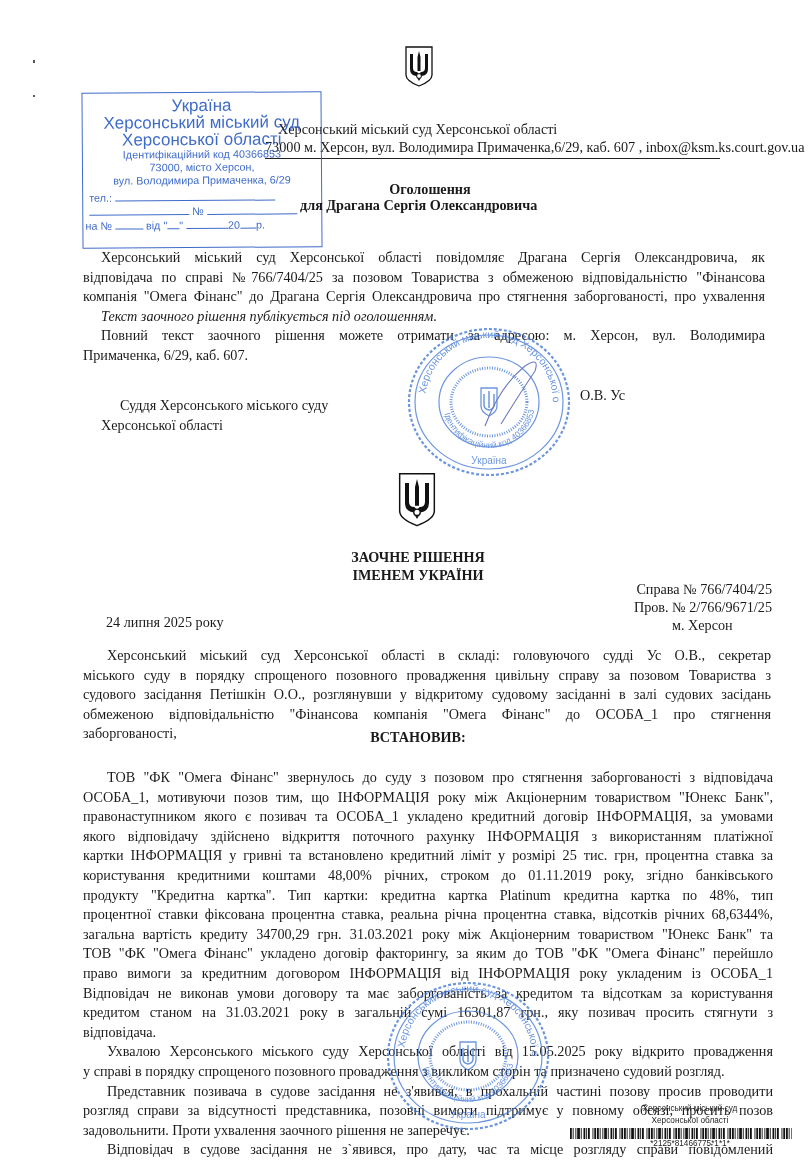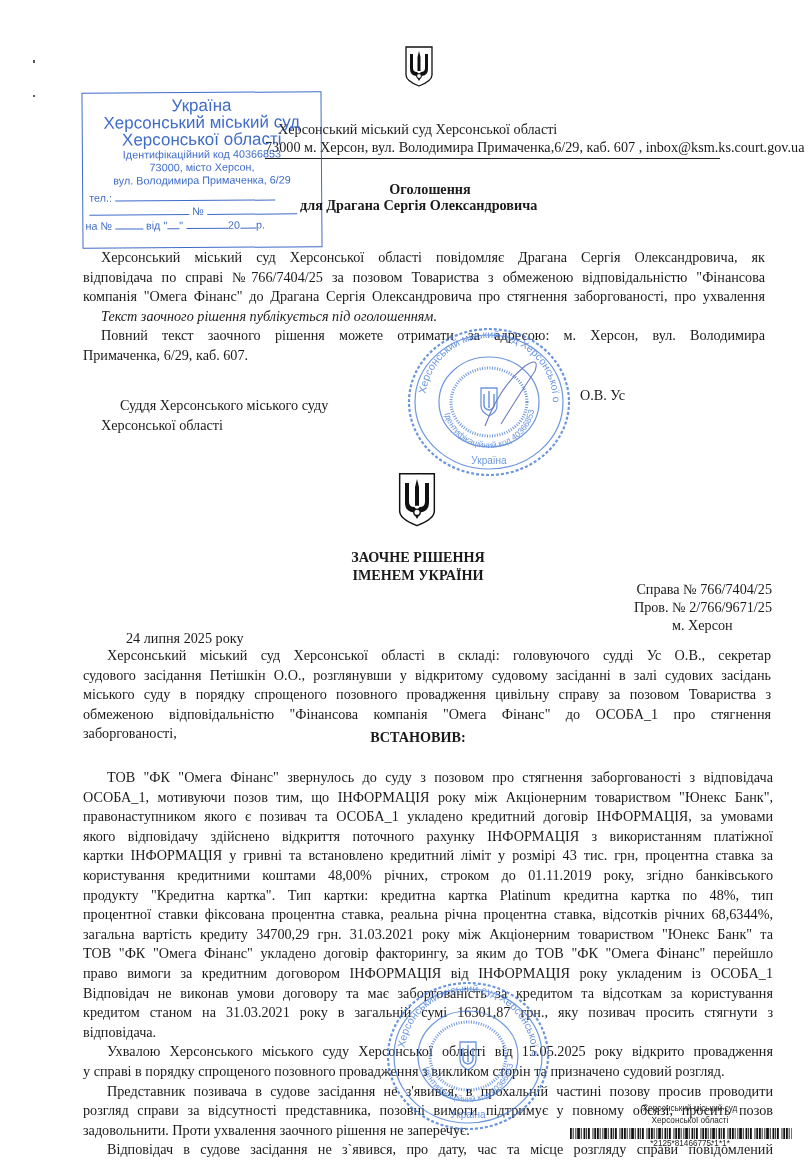--- a/index.html
+++ b/index.html
@@ -105,38 +105,38 @@
   <circle cx="15" cy="31" r="2.4" fill="#fff" stroke="#111" stroke-width="1"></circle>
 </svg>
 
 <div class="abs txt bold center" style="left:318px;top:548px;width:200px;">ЗАОЧНЕ РІШЕННЯ</div>
 <div class="abs txt bold center" style="left:318px;top:566px;width:200px;">ІМЕНЕМ УКРАЇНИ</div>
 
 <div class="abs txt" style="left:477px;top:580px;width:295px;text-align:right;">Справа № 766/7404/25</div>
 <div class="abs txt" style="left:477px;top:598px;width:295px;text-align:right;">Пров. № 2/766/9671/25</div>
 <div class="abs txt" style="left:672px;top:616px;">м. Херсон</div>
 
-<div class="abs txt" style="left:106px;top:629px;margin-left:20px;">24 липня 2025 року</div>
+<div class="abs txt" style="left:106px;top:613px;">24 липня 2025 року</div>
 
 <div class="abs" style="left:83px;top:646px;width:688px;">
   <div class="txt just" style="padding-left:24px;">Херсонський міський суд Херсонської області в складі: головуючого судді Ус О.В., секретар</div>
+  <div class="txt just">міського суду в порядку спрощеного позовного провадження цивільну справу за позовом Товариства з</div>
   <div class="txt just">судового засідання Петішкін О.О., розглянувши у відкритому судовому засіданні в залі судових засідань</div>
-  <div class="txt just">міського суду в порядку спрощеного позовного провадження цивільну справу за позовом Товариства з</div>
   <div class="txt just">обмеженою відповідальністю "Фінансова компанія "Омега Фінанс" до ОСОБА_1 про стягнення</div>
   <div class="txt">заборгованості,</div>
 </div>
 
 <div class="abs txt bold center" style="left:318px;top:728px;width:200px;">ВСТАНОВИВ:</div>
 
 <div class="abs" style="left:83px;top:768px;width:690px;">
   <div class="txt just" style="padding-left:24px;">ТОВ "ФК "Омега Фінанс" звернулось до суду з позовом про стягнення заборгованості з відповідача</div>
   <div class="txt just">ОСОБА_1, мотивуючи позов тим, що ІНФОРМАЦІЯ року між Акціонерним товариством "Юнекс Банк",</div>
   <div class="txt just">правонаступником якого є позивач та ОСОБА_1 укладено кредитний договір ІНФОРМАЦІЯ, за умовами</div>
   <div class="txt just">якого відповідачу здійснено відкриття поточного рахунку ІНФОРМАЦІЯ з використанням платіжної</div>
-  <div class="txt just">картки ІНФОРМАЦІЯ у гривні та встановлено кредитний ліміт у розмірі 43 тис. грн, процентна ставка за</div>
+  <div class="txt just">картки ІНФОРМАЦІЯ у гривні та встановлено кредитний ліміт у розмірі 25 тис. грн, процентна ставка за</div>
   <div class="txt just">користування кредитними коштами 48,00% річних, строком до 01.11.2019 року, згідно банківського</div>
   <div class="txt just">продукту "Кредитна картка". Тип картки: кредитна картка Platinum кредитна картка по 48%, тип</div>
   <div class="txt just">процентної ставки фіксована процентна ставка, реальна річна процентна ставка, відсотків річних 68,6344%,</div>
   <div class="txt just">загальна вартість кредиту 34700,29 грн. 31.03.2021 року між Акціонерним товариством "Юнекс Банк" та</div>
   <div class="txt just">ТОВ "ФК "Омега Фінанс" укладено договір факторингу, за яким до ТОВ "ФК "Омега Фінанс" перейшло</div>
   <div class="txt just">право вимоги за кредитним договором ІНФОРМАЦІЯ від ІНФОРМАЦІЯ року укладеним із ОСОБА_1</div>
   <div class="txt just">Відповідач не виконав умови договору та має заборгованість за кредитом та відсоткам за користування</div>
   <div class="txt just">кредитом станом на 31.03.2021 року в загальній сумі 16301,87 грн., яку позивач просить стягнути з</div>
   <div class="txt">відповідача.</div>
   <div class="txt just" style="padding-left:24px;">Ухвалою Херсонського міського суду Херсонської області від 15.05.2025 року відкрито провадження</div>

